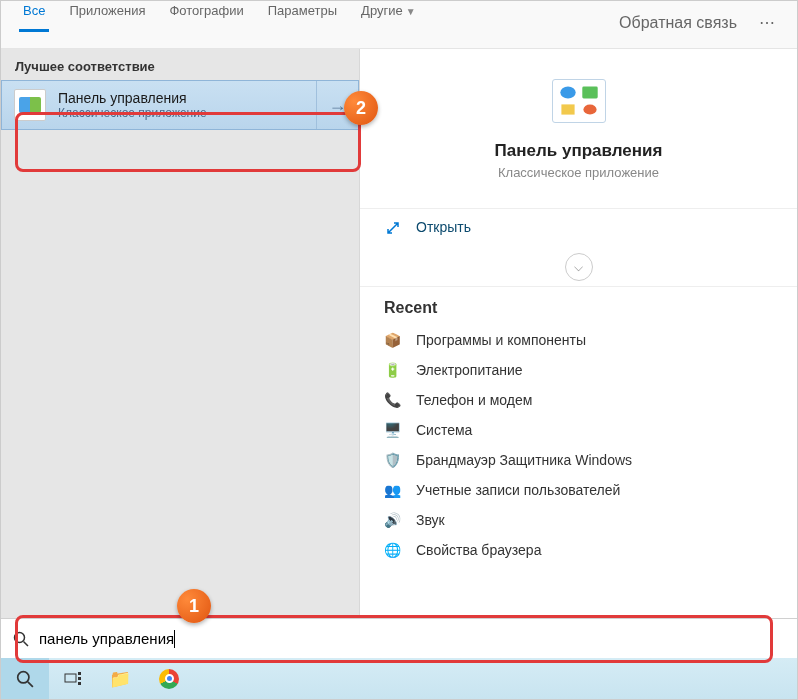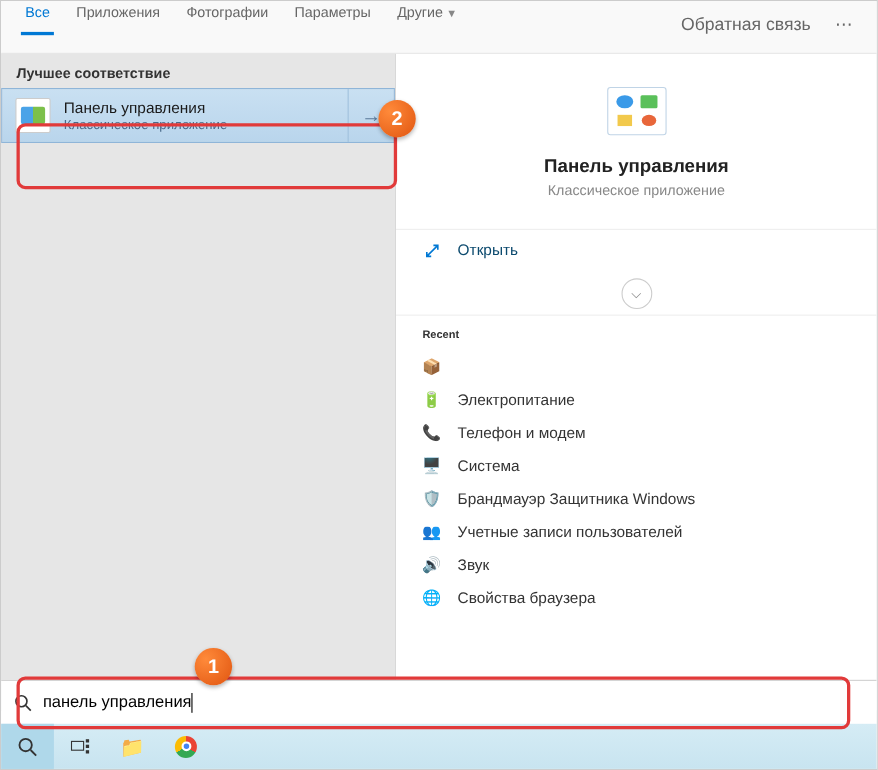--- a/index.html
+++ b/index.html
@@ -37,21 +37,21 @@
 .bi4 { background: #e8663a; border-radius: 50%; transform: scale(.6); }
 .big-title { font-size: 17px; font-weight: 600; color: #222; margin-bottom: 4px; }
 .big-sub { font-size: 13px; color: #888; margin-bottom: 28px; }
 
 .open-row { width: 100%; padding: 10px 24px; display: flex; align-items: flex-start; font-size: 14px; color: #0c4a6e; cursor: pointer; border-top: 1px solid #eee; }
 .open-ico { width: 18px; height: 18px; margin-right: 14px; color: #0078d4; display: inline-flex; align-items: center; justify-content: center; }
 .expand-row { width: 100%; display: flex; align-items: center; justify-content: center; height: 40px; border-bottom: 1px solid #eee; cursor: pointer; }
 .expand-circle { width: 28px; height: 28px; border: 1px solid #ccc; border-radius: 50%; display: flex; align-items: center; justify-content: center; color: #888; font-size: 12px; }
 
 .recent-sec { width: 100%; padding: 12px 24px 0; }
-.recent-hdr { font-size: 10px; font-weight: 600; color: #333; margin-bottom: 8px; }
+.recent-hdr { font-size: 16px; font-weight: 600; color: #333; margin-bottom: 8px; }
 .recent-item { display: flex; align-items: center; padding: 6px 0; font-size: 14px; color: #333; cursor: pointer; }
 .ri-ico { width: 18px; height: 18px; margin-right: 14px; display: inline-flex; align-items: center; justify-content: center; font-size: 14px; }
 
 .search-row { position: absolute; bottom: 41px; left: 0; right: 0; height: 40px; background: #fff; display: flex; align-items: center; padding: 0 12px; border-top: 1px solid #d0d0d0; }
 .search-row .mag { width: 16px; height: 16px; margin-right: 10px; }
 .cursor-bar { display: inline-block; width: 1px; height: 18px; background: #000; vertical-align: middle; }
 
 .highlight-box-1 { position: absolute; bottom: 36px; left: 14px; width: 758px; height: 48px; border: 3px solid #e13a3a; border-radius: 8px; pointer-events: none; z-index: 5; }
 .badge-1 { position: absolute; bottom: 76px; left: 176px; width: 34px; height: 34px; background: radial-gradient(circle at 30% 30%, #ff8a3a, #e05510); border-radius: 50%; color: #fff; font-weight: bold; font-size: 18px; display: flex; align-items: center; justify-content: center; z-index: 6; box-shadow: 0 2px 4px rgba(0,0,0,.3); }
 
@@ -107,20 +107,21 @@
       <span>Открыть</span>
     </div>
     <div class="expand-row">
       <div class="expand-circle">⌵</div>
     </div>
 
     <div class="recent-sec">
       <div class="recent-hdr">Recent</div>
       <div class="recent-item">
           <span class="ri-ico">📦</span>
+          <span>Программы и компоненты</span>
         </div>
       <div class="recent-item">
           <span class="ri-ico">🔋</span>
           <span>Электропитание</span>
         </div>
       <div class="recent-item">
           <span class="ri-ico">📞</span>
           <span>Телефон и модем</span>
         </div>
       <div class="recent-item">

